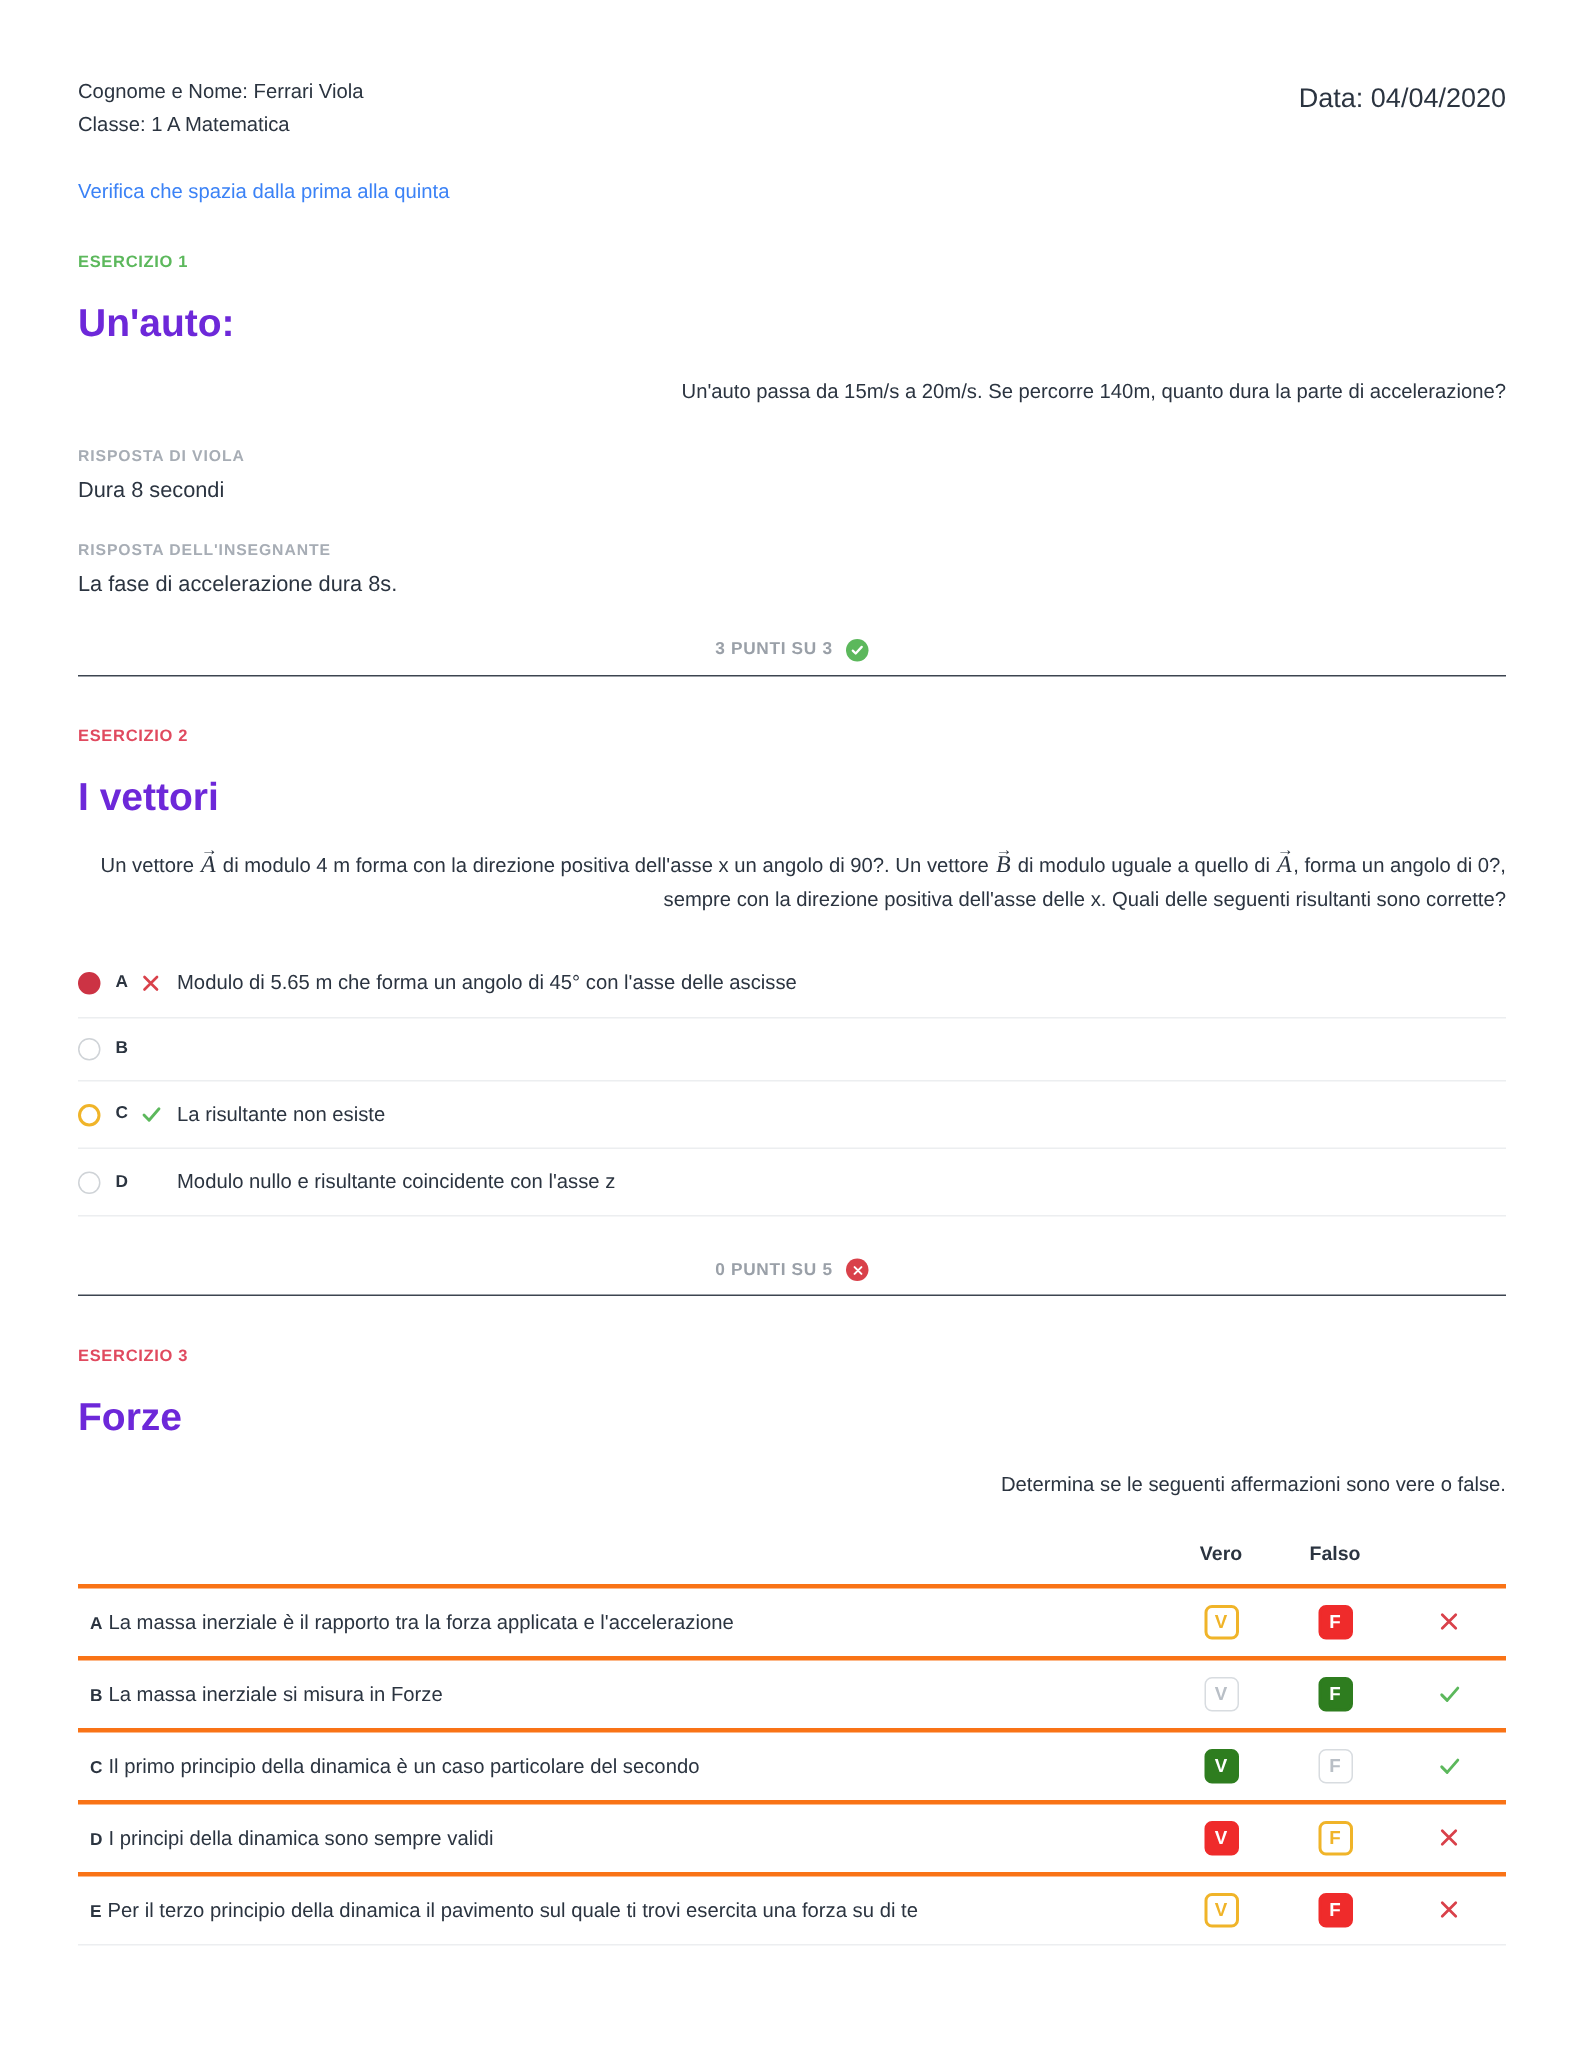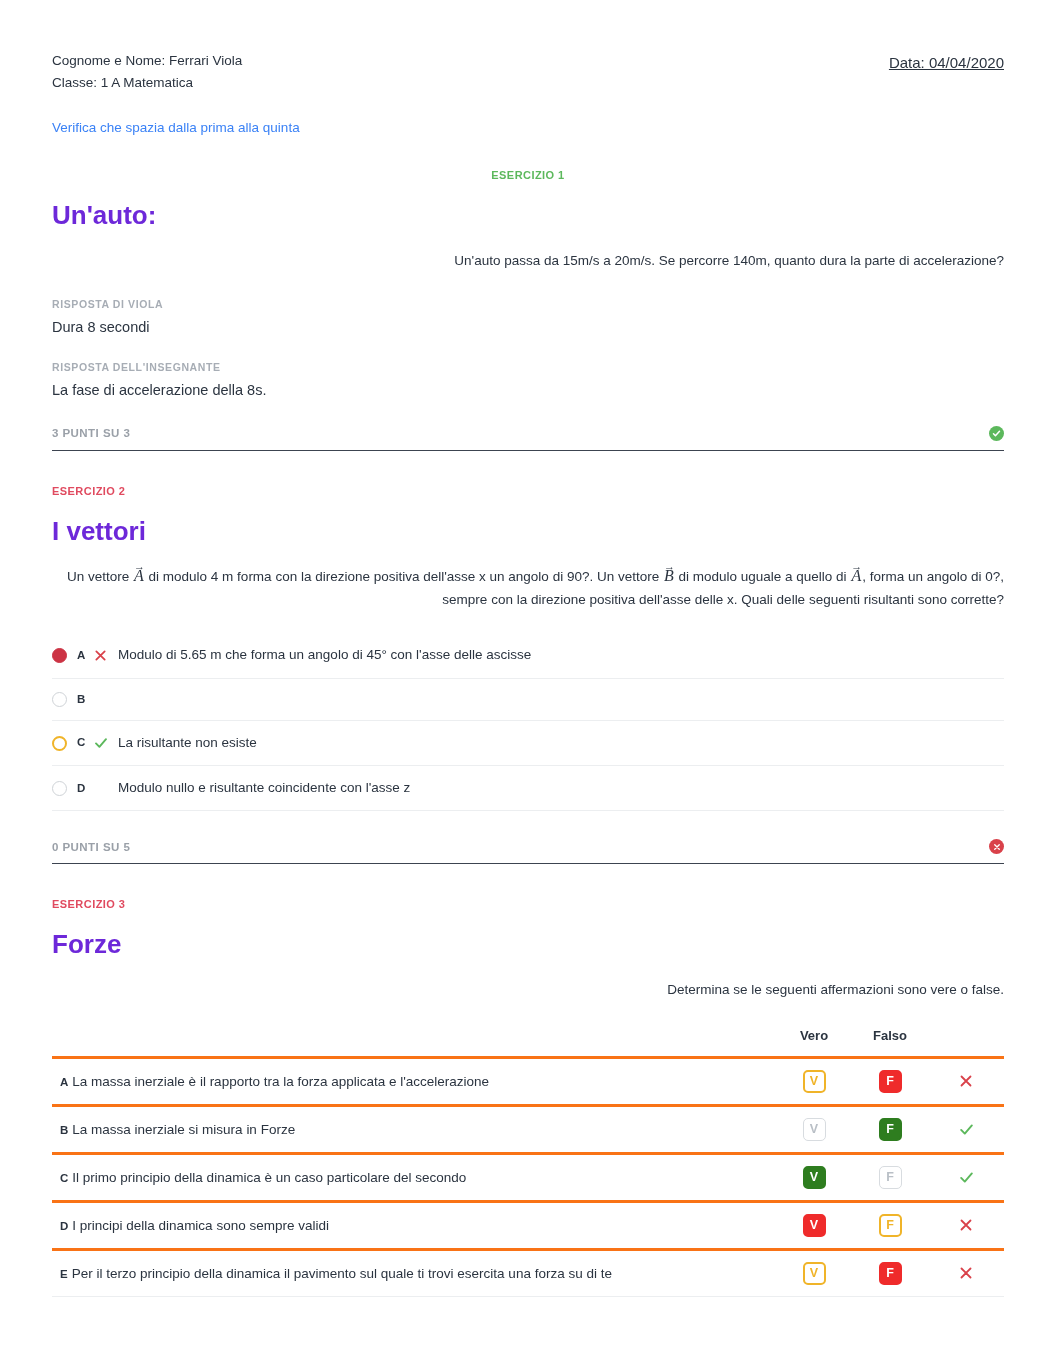--- a/index.html
+++ b/index.html
@@ -24,21 +24,21 @@
   
   .doc-header {
     display: flex;
     justify-content: space-between;
     align-items: flex-start;
     font-size: 13.5px;
     line-height: 1.62;
     color: #2b3440;
   }
   .doc-header .ident-line { display: block; }
-  .doc-header .date { font-size: 15px; white-space: nowrap; padding-top: 1px; text-decoration: underline; }
+  .doc-header .date { font-size: 18px; white-space: nowrap; padding-top: 1px; }
 
   .doc-title {
     text-align: center;
     font-size: 33px;
     font-weight: 400;
     color: #2b3440;
     margin: 24px 0 0 0;
     letter-spacing: 0.1px;
   }
   .doc-subtitle {
@@ -48,21 +48,21 @@
   }
 
   
   .exercise { padding-top: 34px; }
   .ex-label {
     font-size: 11px;
     font-weight: bold;
     letter-spacing: 0.45px;
     margin-bottom: 19px;
   }
-  .ex-label.green { color: #5cb85c; text-align: center; }
+  .ex-label.green { color: #5cb85c; }
   .ex-label.red   { color: #e04a5f; }
 
   .ex-title {
     font-size: 26px;
     font-weight: 700;
     color: #6d28d9;
     margin: 12px 0 18px 0;
   }
   .ex-text {
     font-size: 13.5px;
@@ -81,21 +81,21 @@
     margin-bottom: 9px;
   }
   .answer-body {
     font-size: 14.5px;
     color: #2b3440;
   }
 
   
   .score-row {
     display: flex;
-    justify-content: space-between;
+    justify-content: center;
     align-items: center;
     gap: 9px;
     margin-top: 28px;
     padding-bottom: 9px;
   }
   .score-text {
     font-size: 11.5px;
     font-weight: bold;
     letter-spacing: 0.45px;
     color: #9aa0a8;
@@ -268,21 +268,21 @@
     <h2 class="ex-title">Un'auto:</h2>
     <p class="ex-text">Un'auto passa da 15m/s a 20m/s. Se percorre 140m, quanto dura la parte di accelerazione?</p>
 
     <div class="answer-group">
       <div class="answer-caption">RISPOSTA DI VIOLA</div>
       <div class="answer-body">Dura 8 secondi</div>
     </div>
 
     <div class="answer-group">
       <div class="answer-caption">RISPOSTA DELL'INSEGNANTE</div>
-      <div class="answer-body">La fase di accelerazione della 8s.</div>
+      <div class="answer-body">La fase di accelerazione dura 8s.</div>
     </div>
 
     <div class="score-row">
       <span class="score-text">3 PUNTI SU 3</span>
       <span class="score-icon ok">
         <svg width="9" height="9" viewBox="0 0 12 12" aria-hidden="true">
           <path d="M2 6.3 L4.6 8.9 L10 3" fill="none" stroke="#ffffff" stroke-width="2" stroke-linecap="round" stroke-linejoin="round"></path>
         </svg>
       </span>
     </div>

